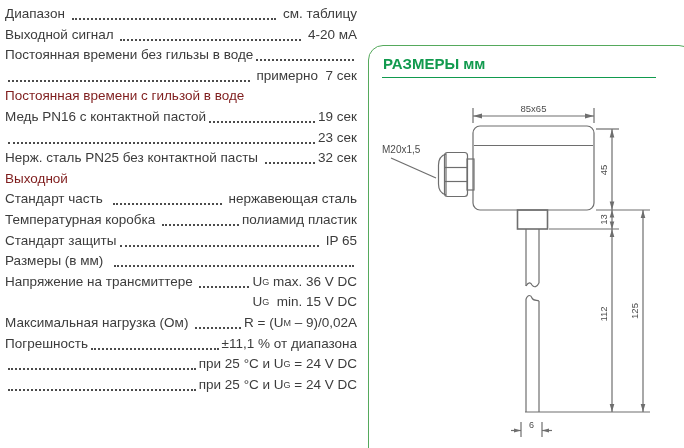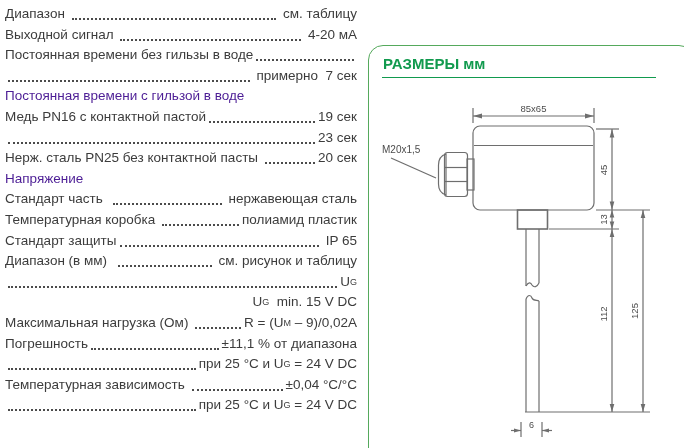--- a/index.html
+++ b/index.html
@@ -7,21 +7,21 @@
     width:684px;height:448px;position:relative;overflow:hidden;
     background:#ffffff;font-family:"Liberation Sans",sans-serif;
   }
   
   .spec{position:absolute;left:5px;top:4px;width:352px;}
   .spec-row{
     display:flex;align-items:flex-end;height:20.6px;line-height:20.6px;
     font-size:13.5px;color:#3c3c3c;
   }
   .spec-row span, .spec-row sub{white-space:pre;}
-  .spec-header{color:#4c1d95;}
+  .spec-header{color:#7f1d1d;}
   .spec-row.right{justify-content:flex-end;}
   .leader{
     flex:1 1 0;min-width:6px;align-self:flex-end;
     margin:0 3px 4.5px 3px;border-bottom:2px dotted #4b4b4b;
   }
   sub{font-size:9px;}
   
   .panel{
     position:absolute;left:368px;top:13px;width:326px;height:419px;
     border:1.4px solid #55a95c;border-radius:15px;background:#fff;box-sizing:border-box;margin-top:32px;
@@ -66,49 +66,50 @@
       <span class="leader"></span>
       <span>19 сек</span>
     </div>
     <div class="spec-row">
       <span class="leader"></span>
       <span>23 сек</span>
     </div>
     <div class="spec-row">
       <span>Нерж. сталь PN25 без контактной пасты </span>
       <span class="leader"></span>
-      <span>20 сек</span>
+      <span>32 сек</span>
     </div>
     <div class="spec-row spec-header">
-      <span>Напряжение</span>
+      <span>Выходной</span>
     </div>
     <div class="spec-row">
       <span>Стандарт часть  </span>
       <span class="leader"></span>
       <span> нержавеющая сталь</span>
     </div>
     <div class="spec-row">
       <span>Температурная коробка </span>
       <span class="leader"></span>
       <span>полиамид пластик</span>
     </div>
     <div class="spec-row">
       <span>Стандарт защиты</span>
       <span class="leader"></span>
       <span> IP 65</span>
     </div>
     <div class="spec-row">
-      <span>Диапазон (в мм)  </span>
-      <span class="leader"></span>
-      <span> см. рисунок и таблицу</span>
-    </div>
-    <div class="spec-row">
+      <span>Размеры (в мм)  </span>
+      <span class="leader"></span>
+    </div>
+    <div class="spec-row">
+      <span>Напряжение на трансмиттере </span>
       <span class="leader"></span>
       <span>U</span>
       <sub>G</sub>
+      <span> max. 36 V DC</span>
     </div>
     <div class="spec-row right">
       <span>U</span>
       <sub>G</sub>
       <span>  min. 15 V DC</span>
     </div>
     <div class="spec-row">
       <span>Максимальная нагрузка (Ом) </span>
       <span class="leader"></span>
       <span>R = (U</span>
@@ -118,25 +119,20 @@
     <div class="spec-row">
       <span>Погрешность</span>
       <span class="leader"></span>
       <span>±11,1 % от диапазона</span>
     </div>
     <div class="spec-row">
       <span class="leader"></span>
       <span>при 25 °C и U</span>
       <sub>G</sub>
       <span> = 24 V DC</span>
-    </div>
-    <div class="spec-row">
-      <span>Температурная зависимость </span>
-      <span class="leader"></span>
-      <span>±0,04 °C/°C</span>
     </div>
     <div class="spec-row">
       <span class="leader"></span>
       <span>при 25 °C и U</span>
       <sub>G</sub>
       <span> = 24 V DC</span>
     </div>
   </div>
 
 <div class="panel">

